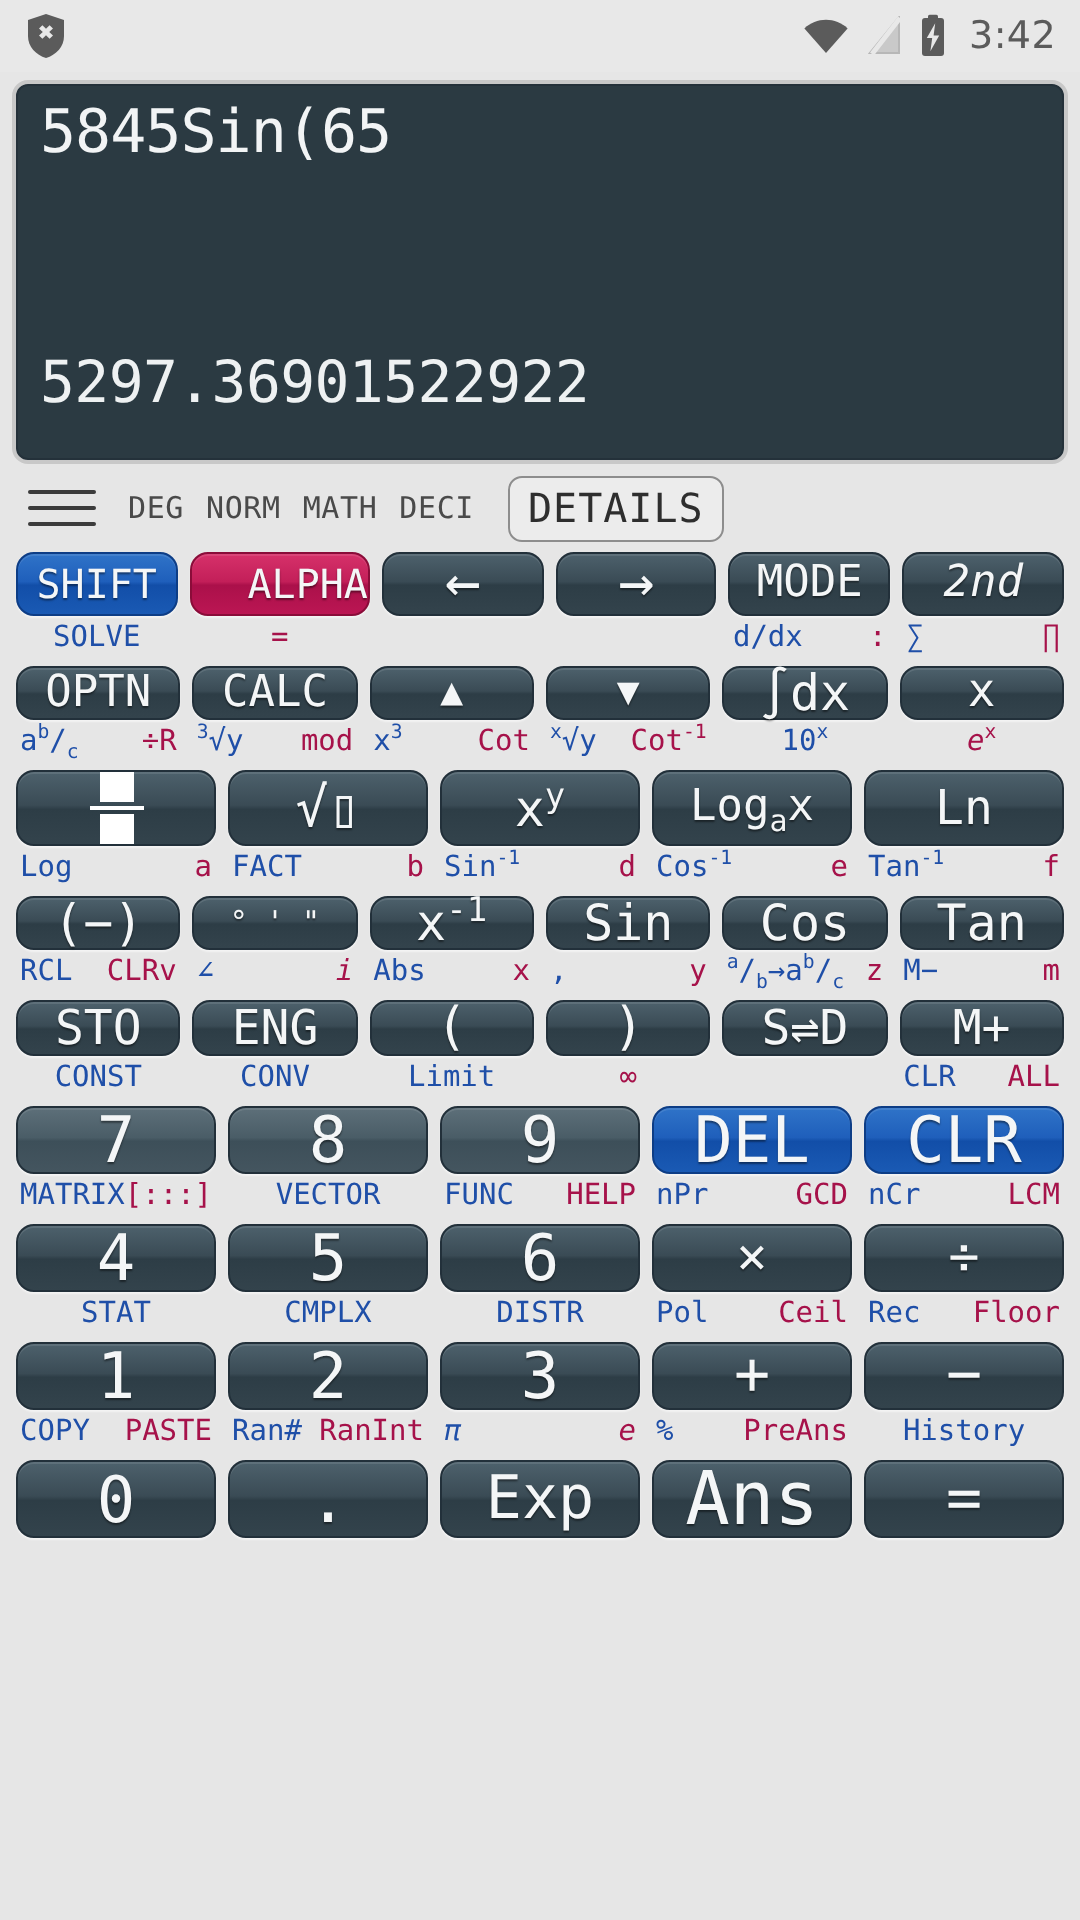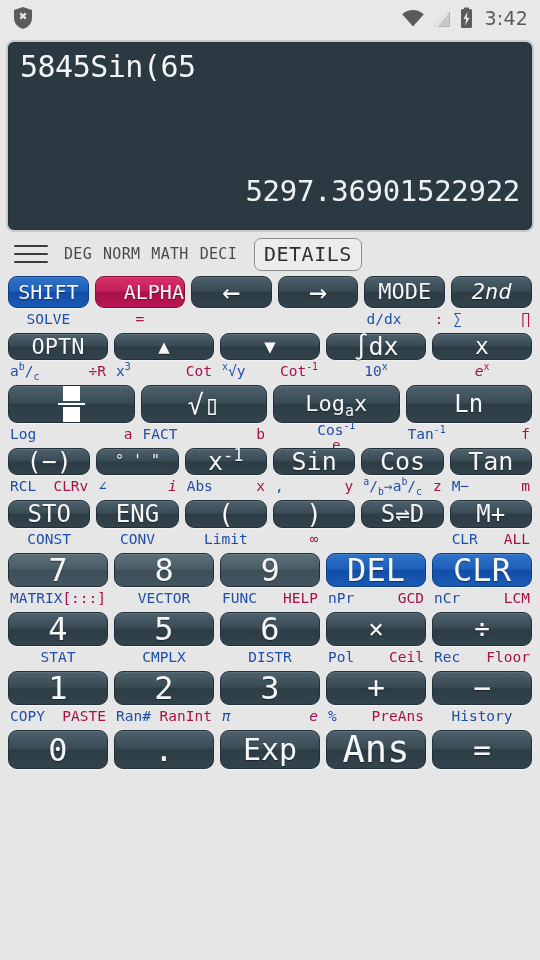--- a/index.html
+++ b/index.html
@@ -40,21 +40,21 @@
     display: flex; flex-direction: column;
     position: relative;
     box-shadow: inset 0 0 0 1px #24313a;
   }
   #expr {
     color: #f2f4f5; font-size: 30px; line-height: 1.15;
     font-family: "DejaVu Sans Mono", monospace;
     letter-spacing: -0.5px;
   }
   #result {
-    margin-top: auto; text-align: right;
+    margin-top: auto; text-align: left;
     color: #eef1f2; font-size: 29px;
     font-family: "DejaVu Sans Mono", monospace;
     padding-bottom: 16px; letter-spacing: -.3px;
   }
 
   
   #modebar {
     height: 44px; display: flex; align-items: center;
     padding: 0 8px; gap: 0;
   }
@@ -227,20 +227,30 @@
         <div class="key" style="height: 46px; font-size: 22px;">
           <span>OPTN</span>
         </div>
         <div class="sublabels" style="height: 22px;">
           <span class="sl-a">a<sup>b</sup>/<sub>c</sub></span>
           <span class="sp"></span>
           <span class="sl-b">÷R</span>
         </div>
       </div>
       <div class="kcell" style="flex: 1 1 0%; padding: 0px 3px;">
+        <div class="key" style="height: 46px; font-size: 22px;">
+          <span>CALC</span>
+        </div>
+        <div class="sublabels" style="height: 22px;">
+          <span class="sl-a"><sup>3</sup>√y</span>
+          <span class="sp"></span>
+          <span class="sl-b">mod</span>
+        </div>
+      </div>
+      <div class="kcell" style="flex: 1 1 0%; padding: 0px 3px;">
         <div class="key" style="height: 46px; font-size: 19px;">
           <span>▲</span>
         </div>
         <div class="sublabels" style="height: 22px;">
           <span class="sl-a">x<sup>3</sup></span>
           <span class="sp"></span>
           <span class="sl-b">Cot</span>
         </div>
       </div>
       <div class="kcell" style="flex: 1 1 0%; padding: 0px 3px;">
@@ -289,24 +299,34 @@
         <div class="key" style="height: 52px; font-size: 27px;">
           <span>√▯</span>
         </div>
         <div class="sublabels" style="height: 22px;">
           <span class="sl-a">FACT</span>
           <span class="sp"></span>
           <span class="sl-b">b</span>
         </div>
       </div>
       <div class="kcell" style="flex: 1 1 0%; padding: 0px 3px;">
+        <div class="key" style="height: 52px; font-size: 25px;">
+          <span>x<sup>y</sup></span>
+        </div>
+        <div class="sublabels" style="height: 22px;">
+          <span class="sl-a">Sin<sup>-1</sup></span>
+          <span class="sp"></span>
+          <span class="sl-b">d</span>
+        </div>
+      </div>
+      <div class="kcell" style="flex: 1 1 0%; padding: 0px 3px;">
         <div class="key" style="height: 52px; font-size: 22px;">
           <span>Log<sub>a</sub>x</span>
         </div>
-        <div class="sublabels" style="height: 22px; flex-direction: column;">
+        <div class="sublabels" style="height: 22px;">
           <span class="sl-a">Cos<sup>-1</sup></span>
           <span class="sp"></span>
           <span class="sl-b">e</span>
         </div>
       </div>
       <div class="kcell" style="flex: 1 1 0%; padding: 0px 3px;">
         <div class="key" style="height: 52px; font-size: 24px;">
           <span>Ln</span>
         </div>
         <div class="sublabels" style="height: 22px;">

